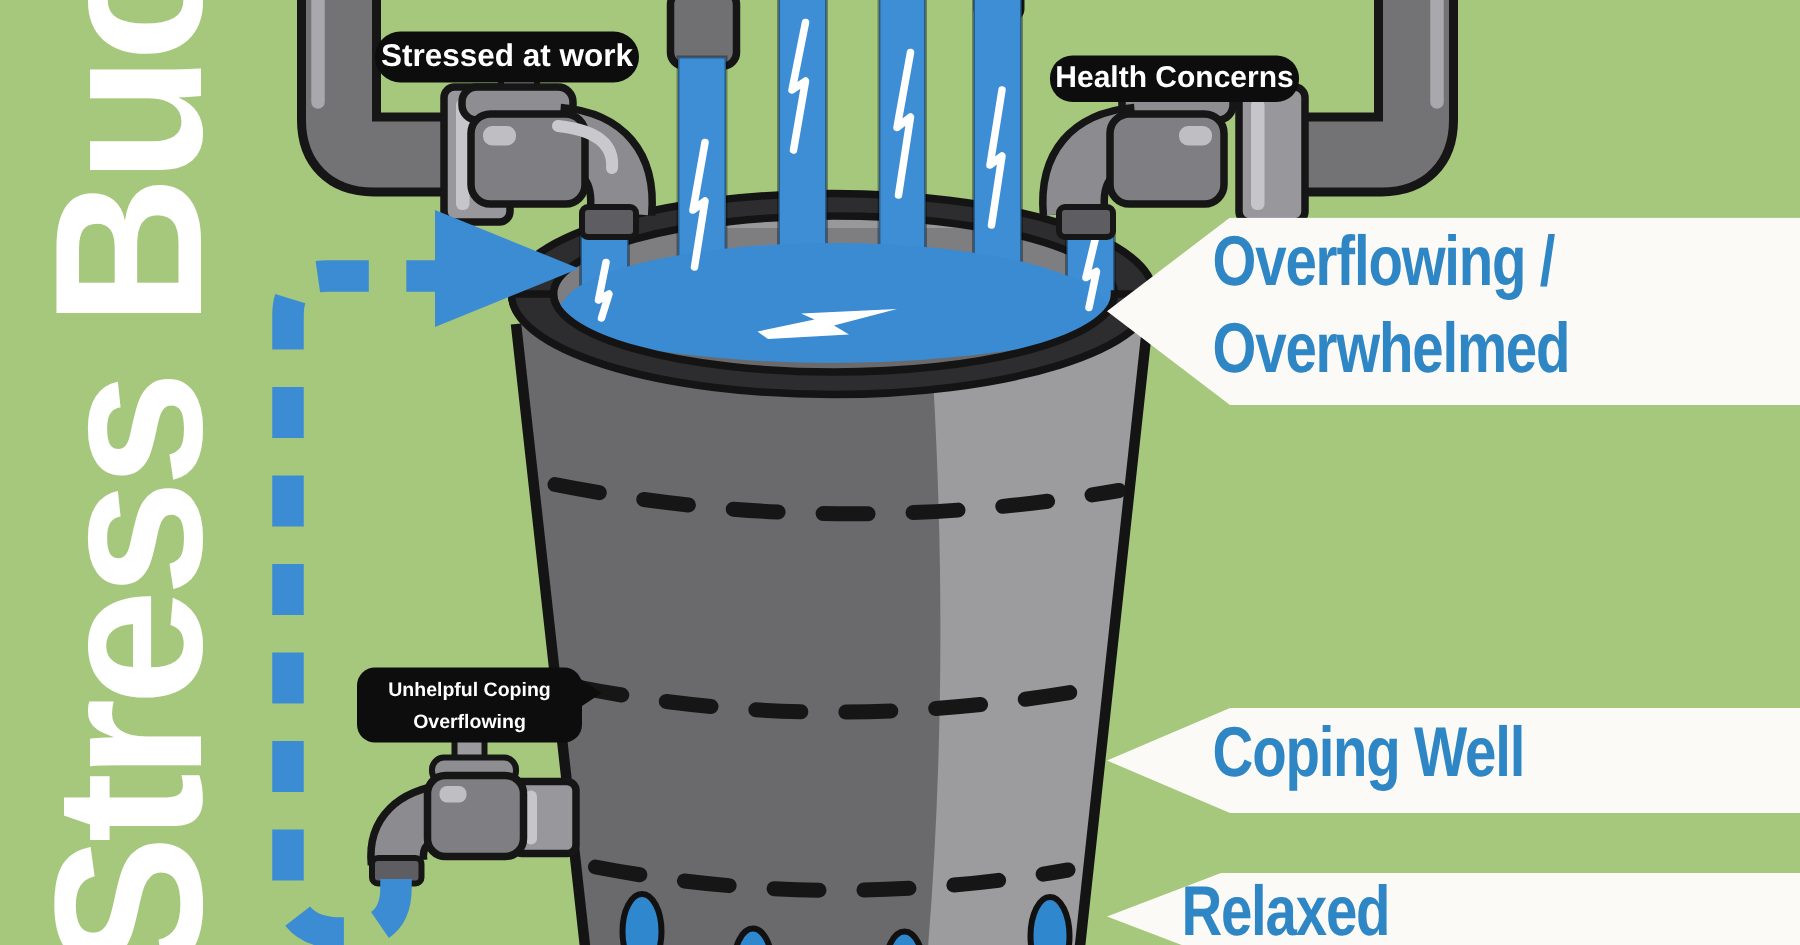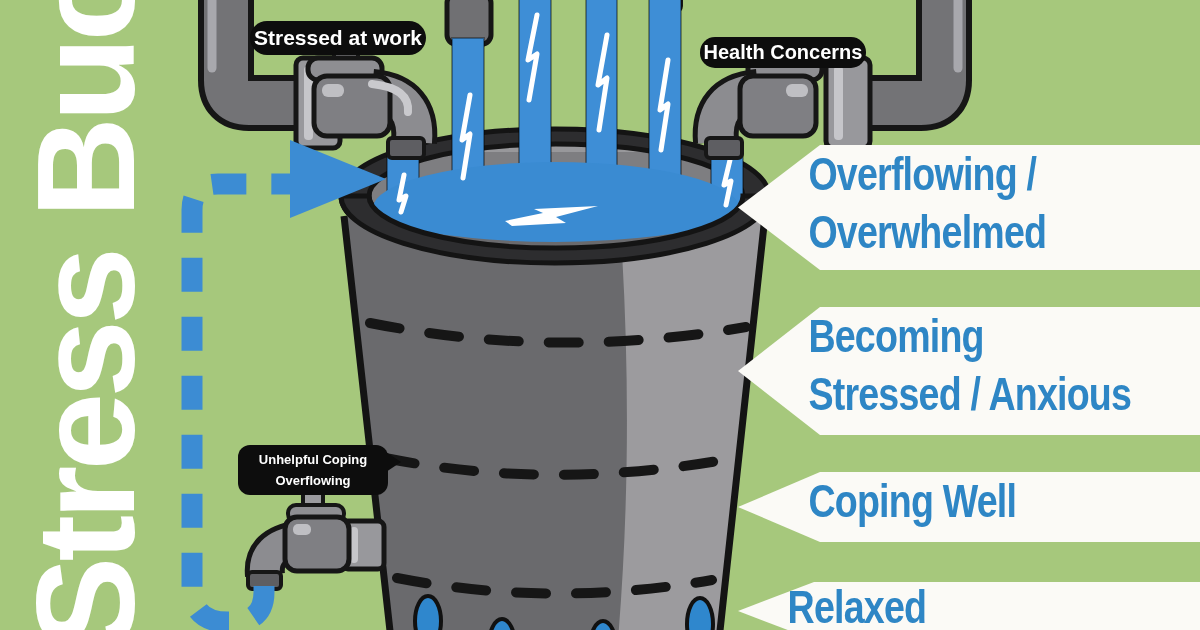--- a/index.html
+++ b/index.html
@@ -176,26 +176,20 @@
     <span>Unhelpful Coping</span>
     <span>Overflowing</span>
   </div>
 
   <div class="band band-1">
     <div class="lines">
       <div>Overflowing /</div>
       <div>Overwhelmed</div>
     </div>
   </div>
-  <div class="band band-2">
-    <div class="lines">
-      <div>Becoming</div>
-      <div>Stressed / Anxious</div>
-    </div>
-  </div>
   <div class="band band-3">
     <div class="lines">
       <div>Coping Well</div>
     </div>
   </div>
   <div class="band band-4">
     <div class="lines">
       <div>Relaxed</div>
     </div>
   </div>

